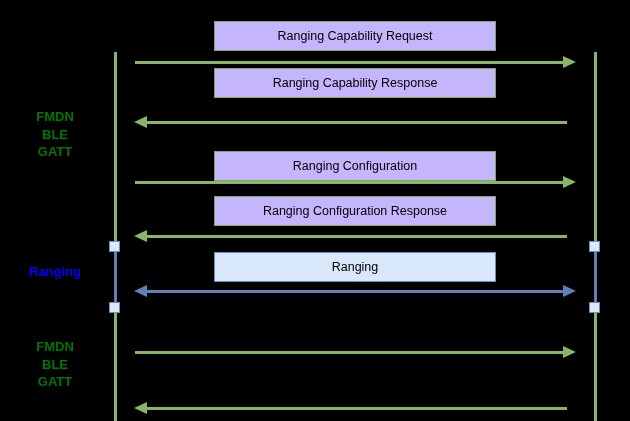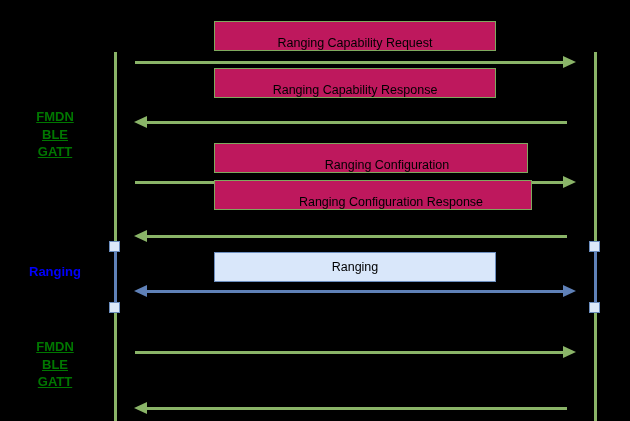--- a/index.html
+++ b/index.html
@@ -21,21 +21,21 @@
     position:absolute; width:9px; height:9px;
     background:#dbe8f8; border:1.5px solid #6c8ebf;
   }
 
   
   .msg-box {
     position:absolute; left:214px; width:280px; height:28px;
     display:flex; align-items:center; justify-content:center;
     font-size:12.5px; color:#000;
   }
-  .msg-box.t-green { background:#be185d; border:1.5px solid #7fa95e;align-items:flex-end; }
+  .msg-box.t-green { background:#c4b5fd; border:1.5px solid #7fa95e; }
   .msg-box.t-blue  { background:#d9e7fa; border:1.5px solid #6c8ebf; }
 
   
   .arrow { position:absolute; left:134px; width:442px; height:13px; }
   .arrow.t-green { --c:#8ab468; }
   .arrow.t-blue  { --c:#5f81b8; }
   .arrow .shaft { position:absolute; top:5px; height:3px; background:var(--c); }
   .arrow.dir-right .shaft { left:1px;  right:11px; }
   .arrow.dir-left  .shaft { left:11px; right:9px;  }
   .arrow.dir-both  .shaft { left:11px; right:11px; }
@@ -44,21 +44,21 @@
     border-top:6.5px solid transparent; border-bottom:6.5px solid transparent;
   }
   .head.r { right:0; border-left:13px solid var(--c); }
   .head.l { left:0;  border-right:13px solid var(--c); }
 
   
   .side-label {
     position:absolute; left:10px; width:90px; text-align:center;
     font-weight:bold; font-size:13px; line-height:17.5px;
   }
-  .side-label.green { color:#007700; top: auto; text-decoration: underline; }
+  .side-label.green { color:#007700; top: auto; }
   .side-label.blue  { color:#0000ff; }
 </style>
 </head>
 <body>
 
 <div class="canvas">
 
   <div class="side-label green" style="top:108px;">
     <div>FMDN</div>
     <div>BLE</div>
@@ -92,29 +92,29 @@
   </div>
 
   <div class="msg-box t-green" style="top:68px;">
     <span>Ranging Capability Response</span>
   </div>
   <div class="arrow t-green dir-left" style="top:116px;">
     <div class="shaft"></div>
     <div class="head l"></div>
   </div>
 
-  <div class="msg-box t-green" style="top:143px;padding-left:32px;">
+  <div class="msg-box t-green" style="top:151px;">
     <span>Ranging Configuration</span>
   </div>
   <div class="arrow t-green dir-right" style="top:176px;">
     <div class="shaft"></div>
     <div class="head r"></div>
   </div>
 
-  <div class="msg-box t-green" style="top:180px;padding-left:36px;">
+  <div class="msg-box t-green" style="top:196px;">
     <span>Ranging Configuration Response</span>
   </div>
   <div class="arrow t-green dir-left" style="top:230px;">
     <div class="shaft"></div>
     <div class="head l"></div>
   </div>
 
   <div class="msg-box t-blue" style="top:252px;">
     <span>Ranging</span>
   </div>

